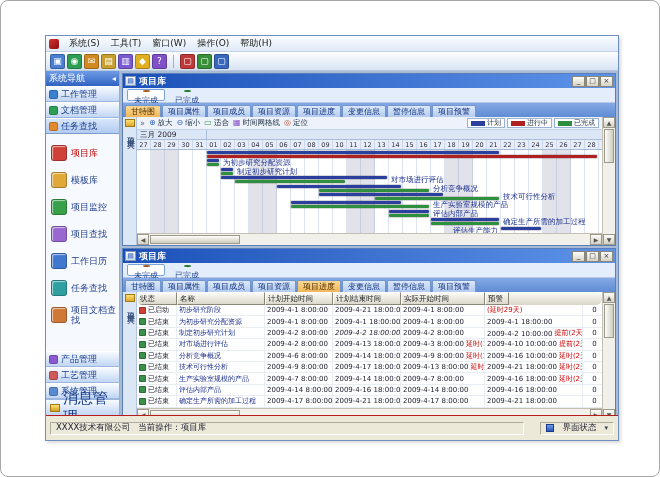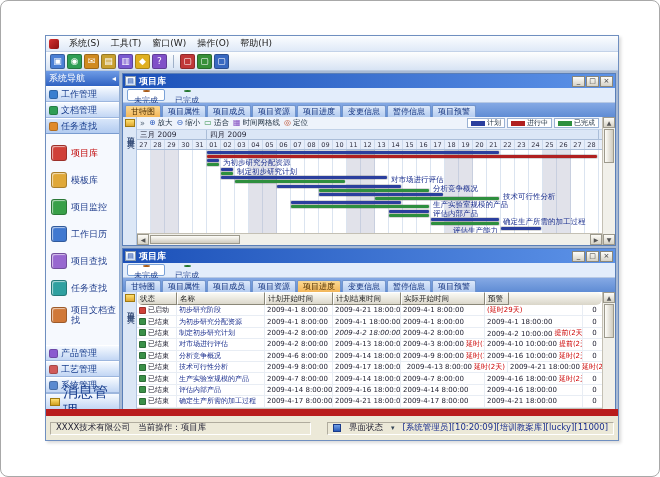--- a/index.html
+++ b/index.html
@@ -68,21 +68,21 @@
   .sfill{flex:1;}
   .thead{display:flex;height:13px;background:linear-gradient(#fdfdf8,#d9d5c8);font-size:7.5px;color:#222;flex:none;overflow:hidden;border-radius:6px;}
   .th{flex:none;border:1px solid;border-color:#fff #8a8778 #8a8778 #fff;display:flex;align-items:center;padding:0 2px;white-space:nowrap;overflow:hidden;}
   .tbody{flex:1;overflow:hidden;background:#fff;}
   .trow{display:flex;height:11.4px;font-size:7px;color:#223;border-bottom:1px solid #e8edf4;background:#fff;overflow:hidden;}
   .td{flex:none;display:flex;align-items:center;gap:2px;padding:0 2px;white-space:nowrap;overflow:hidden;border-right:1px solid #e8edf4;}
   .td.nm{color:#1b2f8e;}
   .td.ctr{justify-content:center;}
   .note{color:#cc0000;}
   .sic{width:7px;height:7px;border-radius:1px;flex:none;border:1px solid rgba(0,0,0,.25);}
-  .statusbar{height:17px;background:#ece9d8;border-top:7px solid #b91c1c;display:flex;align-items:center;gap:16px;padding:12px 4px;font-size:8.5px;color:#223;flex:none;}
+  .statusbar{height:17px;background:#ece9d8;border-top:1px solid #b91c1c;display:flex;align-items:center;gap:16px;padding:12px 4px;font-size:8.5px;color:#223;flex:none;}
   .spanel{border:1px solid;border-color:#b0ac9e #fff #fff #b0ac9e;height:13px;display:flex;align-items:center;gap:8px;padding:0 5px;white-space:nowrap;overflow:hidden;}
   .spanel.left{flex:1;}
   .sic2{width:8px;height:8px;background:linear-gradient(#6fa0e8,#2a5ab8);border:1px solid #1a3a88;flex:none;}
   .arrow{font-size:7px;color:#345;}
   .info{color:#1b2f8e;}
 </style>
 </head>
 <body>
 
 <div class="page">
@@ -135,26 +135,26 @@
             </div>
             <div class="sb-item">
               <span class="iic" style="background: rgb(224, 168, 56);"></span>
               <span class="ilbl">模板库</span>
             </div>
             <div class="sb-item">
               <span class="iic" style="background: rgb(56, 160, 72);"></span>
               <span class="ilbl">项目监控</span>
             </div>
             <div class="sb-item">
+              <span class="iic" style="background: rgb(152, 104, 208);"></span>
+              <span class="ilbl">项目查找</span>
+            </div>
+            <div class="sb-item">
               <span class="iic" style="background: rgb(64, 120, 208);"></span>
               <span class="ilbl">工作日历</span>
-            </div>
-            <div class="sb-item">
-              <span class="iic" style="background: rgb(152, 104, 208);"></span>
-              <span class="ilbl">项目查找</span>
             </div>
             <div class="sb-item">
               <span class="iic" style="background: rgb(47, 160, 160);"></span>
               <span class="ilbl">任务查找</span>
             </div>
             <div class="sb-item">
               <span class="iic" style="background: rgb(208, 120, 56);"></span>
               <span class="ilbl">项目文档查找</span>
             </div>
           </div>
@@ -246,21 +246,20 @@
                       <span>进行中</span>
                     </span>
                     <span class="lg">
                       <span class="sw" style="background: rgb(46, 143, 62);"></span>
                       <span>已完成</span>
                     </span>
                   </span>
                 </div>
                 <div class="months">
                   <div class="month" style="width: 70px;">三月 2009</div>
-                  <div class="month" style="width: 392px;">四月 2009</div>
                 </div>
                 <div class="days">
                   <div class="day">27</div>
                   <div class="day">28</div>
                   <div class="day">29</div>
                   <div class="day">30</div>
                   <div class="day">31</div>
                   <div class="day">01</div>
                   <div class="day">02</div>
                   <div class="day">03</div>
@@ -522,21 +521,21 @@
                     </div>
                     <div class="td nm" style="width: 88px;">
                       <span>技术可行性分析</span>
                     </div>
                     <div class="td" style="width: 68px;">
                       <span>2009-4-9 8:00:00</span>
                     </div>
                     <div class="td" style="width: 68px;">
                       <span>2009-4-17 18:00:00</span>
                     </div>
-                    <div class="td" style="width: 107px; justify-content: flex-end;">
+                    <div class="td" style="width: 84px;">
                       <span>2009-4-13 8:00:00</span>
                       <span class="note">延时(2天)</span>
                     </div>
                     <div class="td" style="width: 98px;">
                       <span>2009-4-21 18:00:00</span>
                       <span class="note">延时(2天)</span>
                     </div>
                     <div class="td ctr" style="width: 24px;">
                       <span>0</span>
                     </div>
@@ -634,17 +633,16 @@
     </div>
     <div class="statusbar">
       <div class="spanel left">
         <span>XXXX技术有限公司</span>
         <span>当前操作：项目库</span>
       </div>
       <div class="spanel">
         <span class="sic2"></span>
         <span>界面状态</span>
         <span class="arrow">▾</span>
-        <span class="info">[系统管理员][10:20:09][培训教案库][lucky][11000]</span>
       </div>
     </div>
   </div>
 </div>
 
 </body></html>

